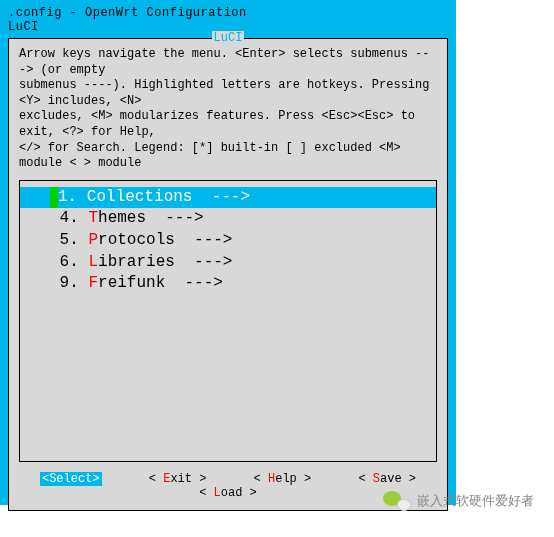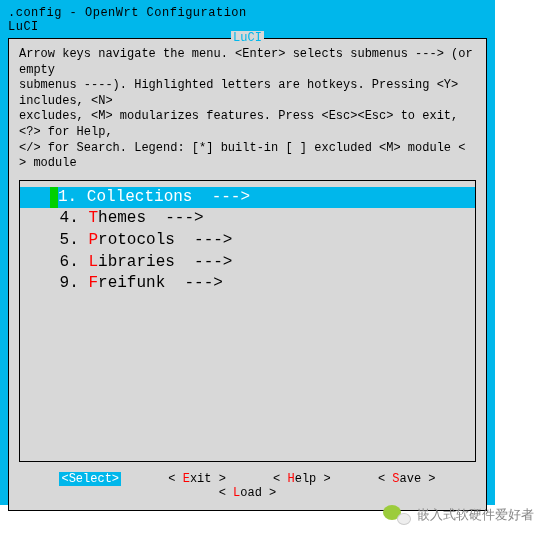--- a/index.html
+++ b/index.html
@@ -7,21 +7,21 @@
       font-family: 'Courier New', monospace;
       font-size: 13px;
       background: #ffffff;
       width: 554px;
       height: 537px;
       position: relative;
     }
     .terminal {
       background: #00b7eb;
       padding: 4px;
-      width: 495px;
+      width: 456px;
       height: 505px;
     }
     .title-bar {
       color: #000;
       font-weight: normal;
       padding: 2px 4px;
       font-size: 12px;
       letter-spacing: 0.5px;
     }
     .outer-box {
@@ -90,21 +90,21 @@
     }
     .btn.active {
       background: #00b7eb;
       color: #fff;
       padding: 0 2px;
     }
     .hot { color: #ff0000; }
     .btn.active .hot { color: #fff; }
     .footer-logo {
       position: absolute;
-      bottom: 10px;
+      bottom: 24px;
       right: 20px;
       display: flex;
       align-items: center;
       gap: 6px;
       font-size: 13px;
       font-family: "Microsoft YaHei", sans-serif;
       color: #888;
     }
     .wechat-icon {
       width: 28px;

